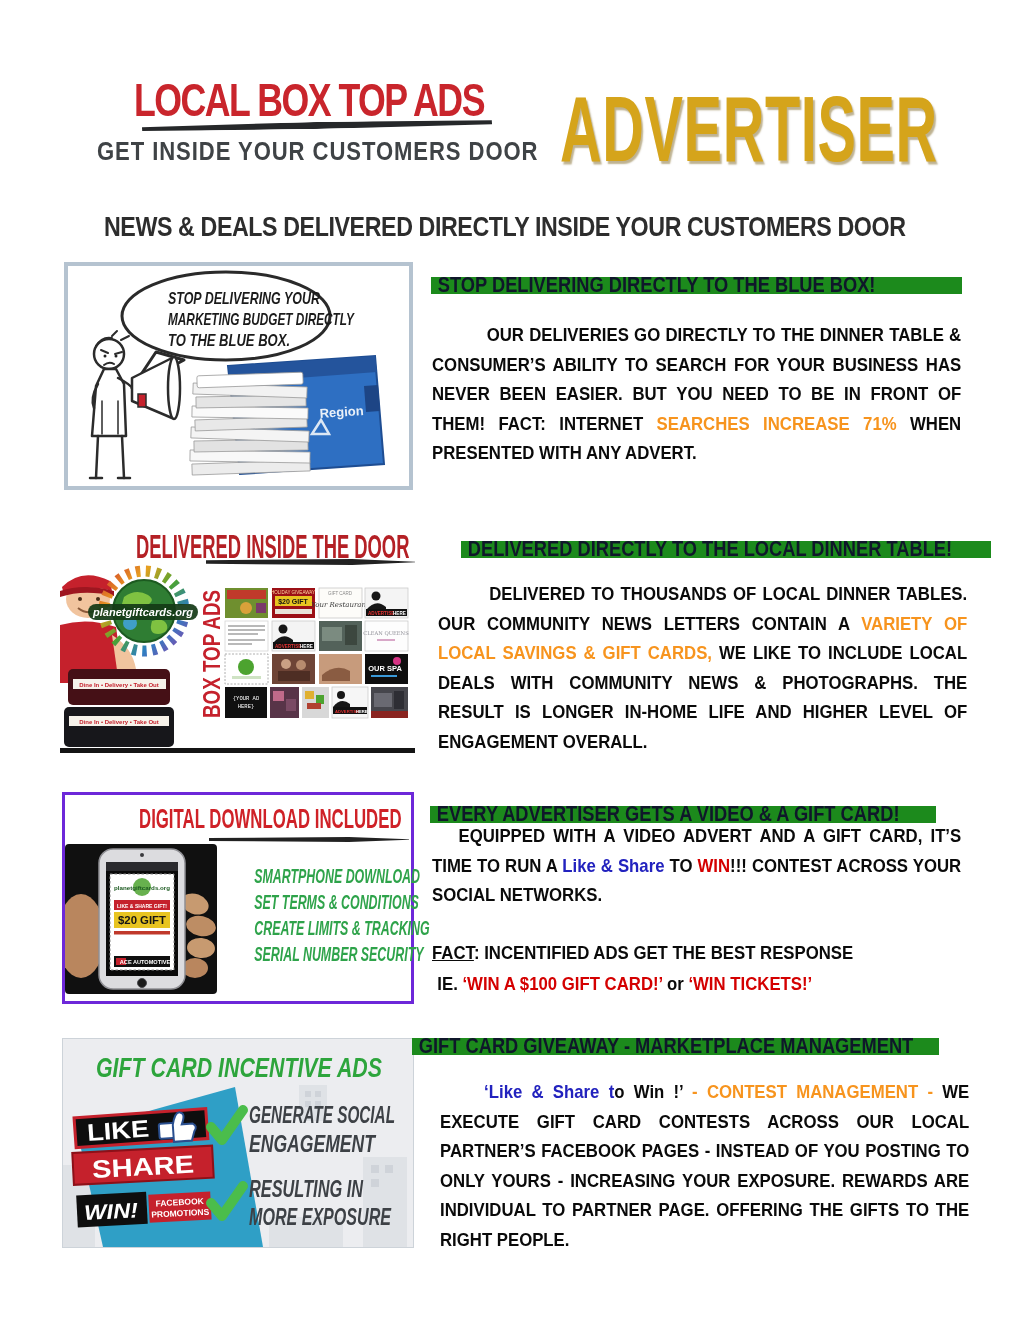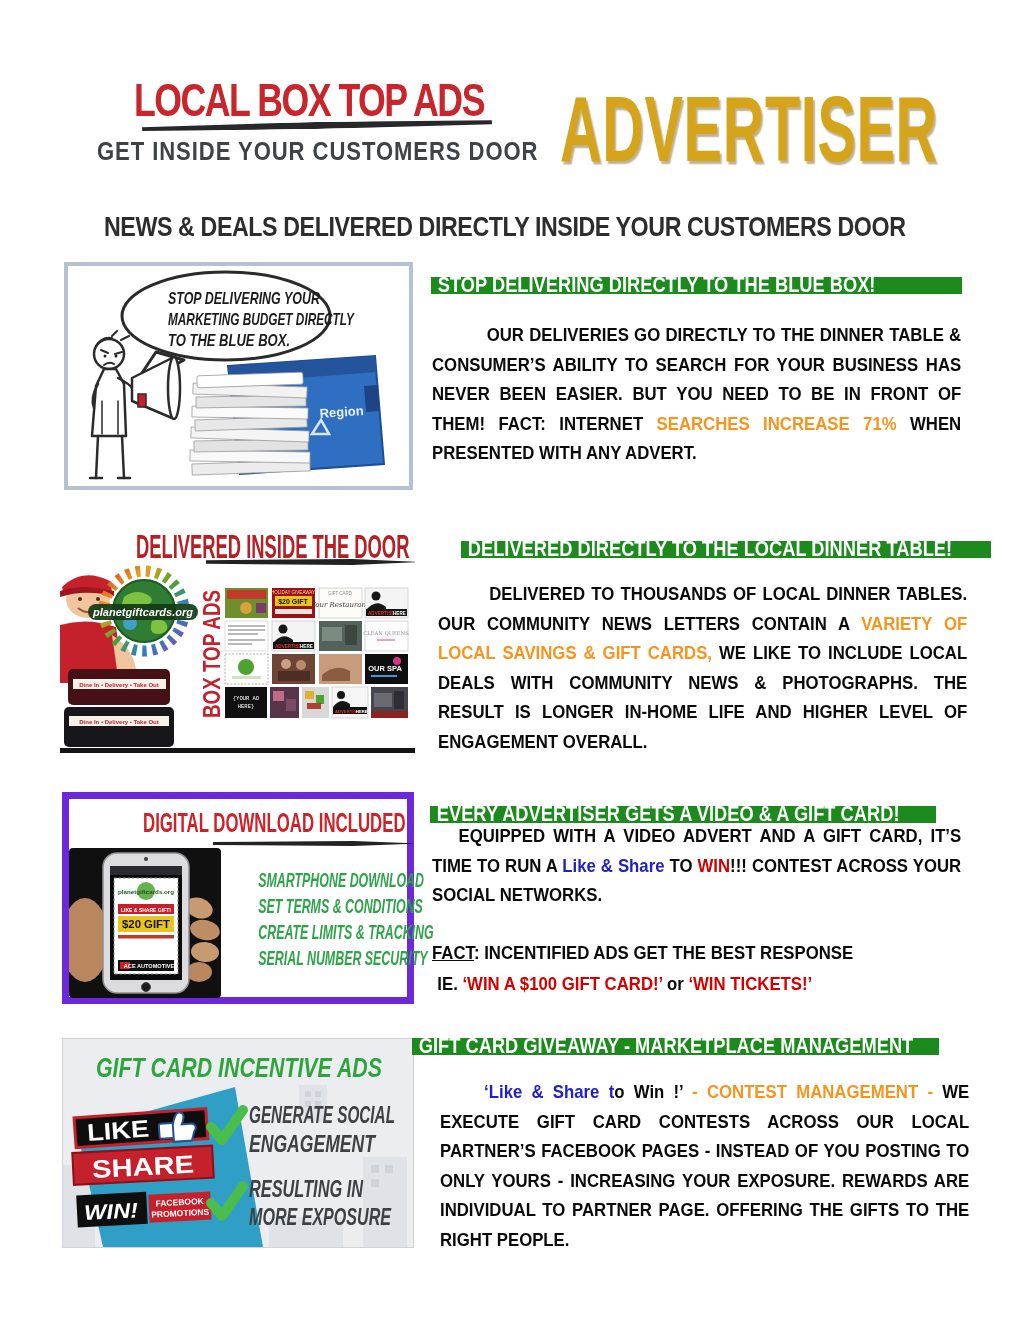--- a/index.html
+++ b/index.html
@@ -5,21 +5,21 @@
   *{box-sizing:border-box;margin:0;padding:0}
   html,body{width:1024px;height:1325px;background:#fff;font-family:"Liberation Sans",sans-serif;position:relative;overflow:hidden}
   .abs{position:absolute}
   
   .logo-title{left:134px;top:72px;font-size:47px;font-weight:700;color:#C9252C;transform:scaleX(.76);transform-origin:0 0;white-space:nowrap;letter-spacing:-2px}
   .logo-swoosh{left:142px;top:122px;width:350px;height:7px;background:#26282a;transform:rotate(-1deg);clip-path:polygon(0 30%,50% 0,100% 20%,100% 75%,50% 100%,0 85%)}
   .logo-tagline{left:97px;top:137px;font-size:24px;font-weight:700;color:#3f4346;letter-spacing:1px;transform:scale(.92,1.05);transform-origin:0 0;white-space:nowrap}
   .masthead{left:560px;top:76px;font-size:93px;font-weight:700;color:#D5A41B;transform:scaleX(.62);transform-origin:0 0;white-space:nowrap;letter-spacing:1px;text-shadow:3px 3px 2px rgba(110,85,10,.45)}
   .headline{left:104px;top:211px;font-size:28px;font-weight:700;color:#2d2d2d;transform:scaleX(.83);transform-origin:0 0;white-space:nowrap;letter-spacing:-.5px}
   
-  .green-bar{background:#1C8A1C;color:#ffffff;height:17px;display:flex;align-items:center;overflow:visible}
+  .green-bar{background:#1C8A1C;color:#0f172a;height:17px;display:flex;align-items:center;overflow:visible}
   .green-bar span{font-size:21.5px;font-weight:700;transform:scaleX(.85);transform-origin:0 0;white-space:nowrap;padding-left:8px}
   #bar1{left:431px;top:277px;width:531px}
   #bar2{left:461px;top:541px;width:530px}
   #bar3{left:430px;top:806px;width:506px}
   #bar4{left:412px;top:1038px;width:527px}
   
   .para{position:absolute;width:600px;transform:scaleX(.882);transform-origin:0 0;font-size:19px;line-height:29.5px;font-weight:700;color:#0a0a0a;text-align:justify}
   #para1{left:432px;top:320px;text-indent:62px}
   #para2{left:438px;top:579px;text-indent:58px}
   #para3{left:432px;top:821px;text-indent:30px}
@@ -29,21 +29,21 @@
   #para4{left:440px;top:1077px;text-indent:50px}
   .c-orange{color:#F7941E}
   .c-blue{color:#2222BE}
   .c-red{color:#D40000}
   .c-u{text-decoration:underline}
   
   #card1{left:64px;top:262px;width:349px;height:228px;border:4px solid #b5c3d0;background:#fff}
   #s2-title{left:136px;top:527px;font-size:34px;font-weight:700;color:#B42025;transform:scaleX(.54);transform-origin:0 0;white-space:nowrap}
   #s2-swoosh{left:206px;top:559px;width:209px;height:6px;background:#222;clip-path:polygon(0 20%,70% 0,100% 45%,100% 55%,70% 100%,0 80%)}
   #img2{left:60px;top:565px;width:355px;height:188px}
-  #card3{left:62px;top:792px;width:352px;height:212px;border:7px solid #6d28d9;background:#fff}
+  #card3{left:62px;top:792px;width:352px;height:212px;border:3px solid #6d28d9;background:#fff}
   #s3-title{left:74px;top:8px;font-size:28px;font-weight:700;color:#CF2127;transform:scaleX(.60);transform-origin:0 0;white-space:nowrap;position:absolute}
   #s3-swoosh{position:absolute;left:144px;top:42px;width:200px;height:5px;background:#222;clip-path:polygon(0 20%,70% 0,100% 45%,100% 55%,70% 100%,0 80%)}
   #s3-phone{position:absolute;left:0;top:49px}
   .s3-feature{position:absolute;left:152px;width:196px;text-align:center;font-size:20px;font-weight:700;font-style:italic;color:#2EA34A;transform:scaleX(.62);white-space:nowrap}
   #card4{left:62px;top:1038px;width:352px;height:210px;border:1px solid #cdd3d9;background:#f0abfc}
 </style>
 </head>
 <body>
 
 <div class="abs logo-title">LOCAL BOX TOP ADS</div>

